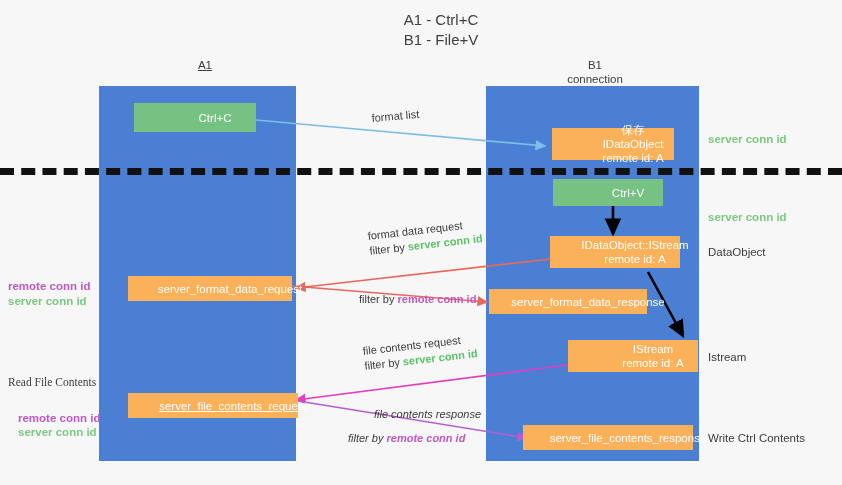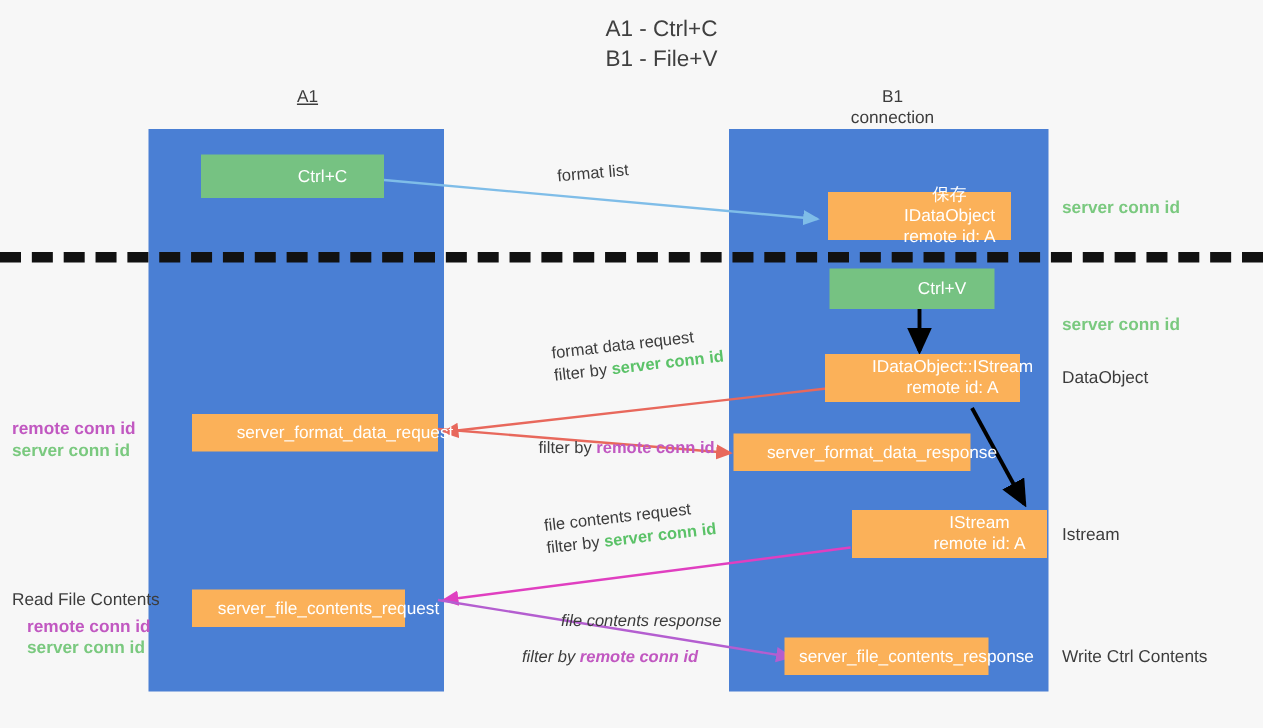--- a/index.html
+++ b/index.html
@@ -145,38 +145,38 @@
   </div>
 
   <div class="abs box orange" style="left:128px;top:276px;width:164px;height:25px;">
     <span>server_format_data_request</span>
   </div>
 
   <div class="abs box orange" style="left:489px;top:289px;width:158px;height:25px;">
     <span>server_format_data_response</span>
   </div>
 
-  <div class="abs box orange" style="left:128px;top:393px;width:142px;height:25px;">
+  <div class="abs box orange" style="left:128px;top:393px;width:170px;height:25px;text-decoration:underline;">
     <span>server_file_contents_request</span>
   </div>
 
-  <div class="abs box orange" style="left:523px;top:425px;width:136px;height:25px;">
+  <div class="abs box orange" style="left:523px;top:425px;width:170px;height:25px;">
     <span>server_file_contents_response</span>
   </div>
 
   <div class="abs rlabel green" style="left:708px;top:132px;">server conn id</div>
   <div class="abs rlabel green" style="left:708px;top:210px;">server conn id</div>
   <div class="abs rlabel" style="left:708px;top:245px;">DataObject</div>
   <div class="abs rlabel" style="left:708px;top:350px;">Istream</div>
   <div class="abs rlabel" style="left:708px;top:431px;">Write Ctrl Contents</div>
 
   <div class="abs llabel conn-purple" style="left:8px;top:279px;">remote conn id</div>
   <div class="abs llabel conn-green" style="left:8px;top:294px;">server conn id</div>
 
-  <div class="abs llabel" style="left:8px;top:393px;">Read File Contents</div>
+  <div class="abs llabel" style="left:8px;top:375px;font-family:Liberation Serif, serif;">Read File Contents</div>
   <div class="abs llabel conn-purple" style="left:18px;top:411px;">remote conn id</div>
   <div class="abs llabel conn-green" style="left:18px;top:425px;">server conn id</div>
 
   <div class="abs elabel" style="left:371px;top:111px;transform:rotate(-5deg);transform-origin:left top;">
     <span>format list</span>
   </div>
 
   <div class="abs elabel" style="left:367px;top:229px;transform:rotate(-6.5deg);transform-origin:left top;">
     <div>format data request</div>
     <div>

